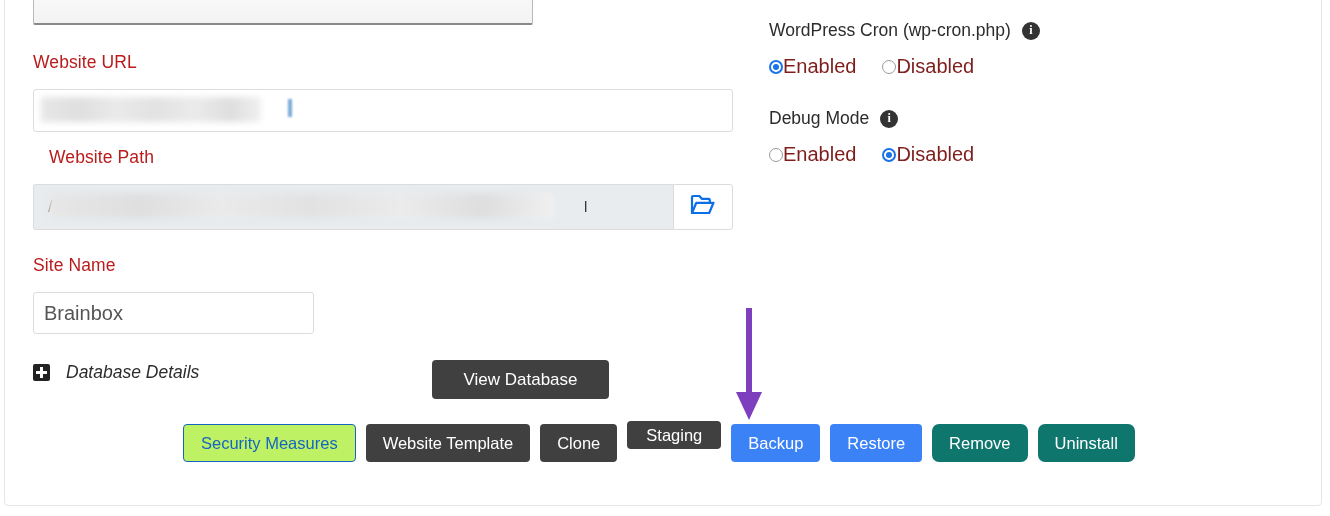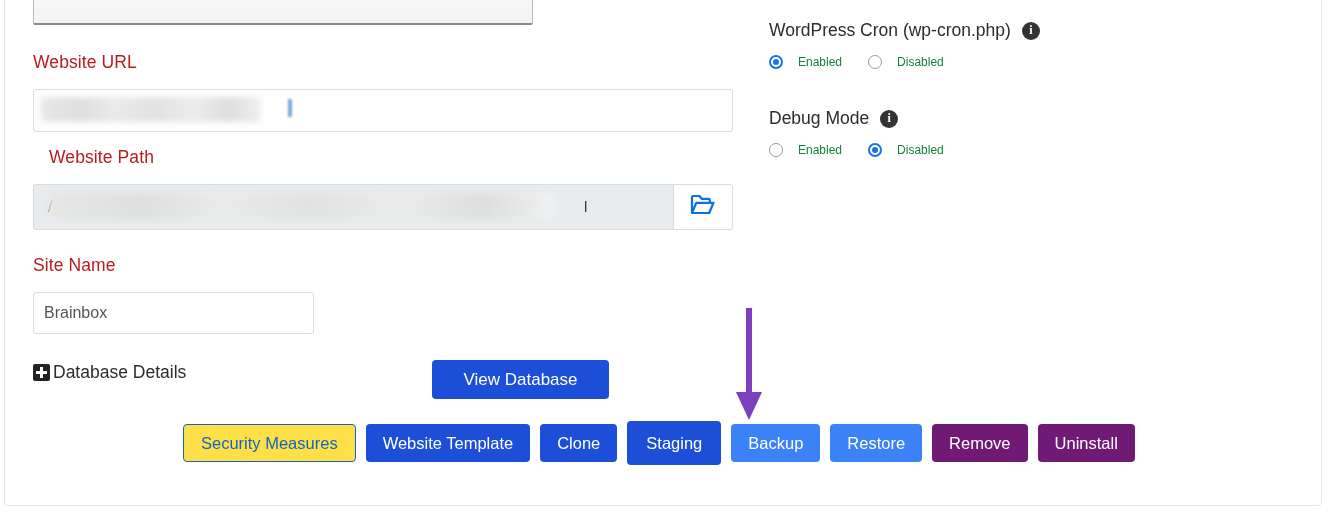--- a/index.html
+++ b/index.html
@@ -130,30 +130,31 @@
     box-sizing: border-box;
     display: flex;
     align-items: center;
     justify-content: center;
     cursor: pointer;
   }
 
   .sitename-wrap { position: absolute; left: 33px; top: 292px; }
   .sitename-wrap .text-input {
     width: 281px; height: 42px;
-    font-size: 16px; color: #555;
+    font-size: 20px; color: #555;
   }
 
   .db-row {
     position: absolute;
     left: 33px; top: 362px;
     display: flex;
     align-items: center;
-    gap: 3px;
+    gap: 16px;
     cursor: pointer;
+    font-style: italic;
   }
   .plus-icon {
     width: 17px; height: 17px;
     background: #232323;
     border-radius: 2px;
     position: relative;
     flex: none;
   }
   .plus-icon::before, .plus-icon::after {
     content: "";
@@ -172,45 +173,45 @@
     color: #fff;
     font-size: 16.5px;
     cursor: pointer;
     line-height: 1;
     display: flex;
     align-items: center;
     justify-content: center;
     box-sizing: border-box;
     white-space: nowrap;
   }
-  .btn-primary { background: #1d4ed8; }
+  .btn-primary { background: #404040; }
   .btn-green   { background: #3b82f6; }
-  .btn-red     { background: #701a75; }
+  .btn-red     { background: #0f766e; border-radius: 7px; }
   .btn-outline {
-    background: #fde047;
+    background: #bef264;
     color: #1565c0;
     border: 1px solid #1565c0;
   }
 
   .view-db {
     position: absolute;
     left: 432px; top: 360px;
     width: 177px; height: 39px;
     font-size: 17px;
   }
 
   .action-row {
     position: absolute;
     left: 183px; top: 424px;
     display: flex;
     align-items: flex-start;
     gap: 10px;
   }
   .action-row .btn { height: 38px; padding: 0 17px; }
-  .action-row .btn.tall { height: 44px; margin-top: -3px; padding: 0 19px; }
+  .action-row .btn.tall { height: 28px; margin-top: -3px; padding: 0 19px; }
 
   
   .arrow {
     position: absolute;
     left: 733px;
     top: 306px;
     width: 32px;
     height: 116px;
     pointer-events: none;
   }
@@ -244,24 +245,24 @@
   }
   .radio-row {
     display: flex;
     align-items: center;
     gap: 26px;
     margin-top: 14px;
   }
   .radio-opt {
     display: flex;
     align-items: center;
-    gap: 15px;
+    gap: 0;
     cursor: pointer;
-    font-size: 12px;
-    color: #15803d;
+    font-size: 20px;
+    color: #7f1d1d;
   }
   .radio {
     width: 14px; height: 14px;
     border-radius: 50%;
     border: 1.5px solid #9a9a9a;
     background: #fff;
     box-sizing: border-box;
     position: relative;
     flex: none;
   }

